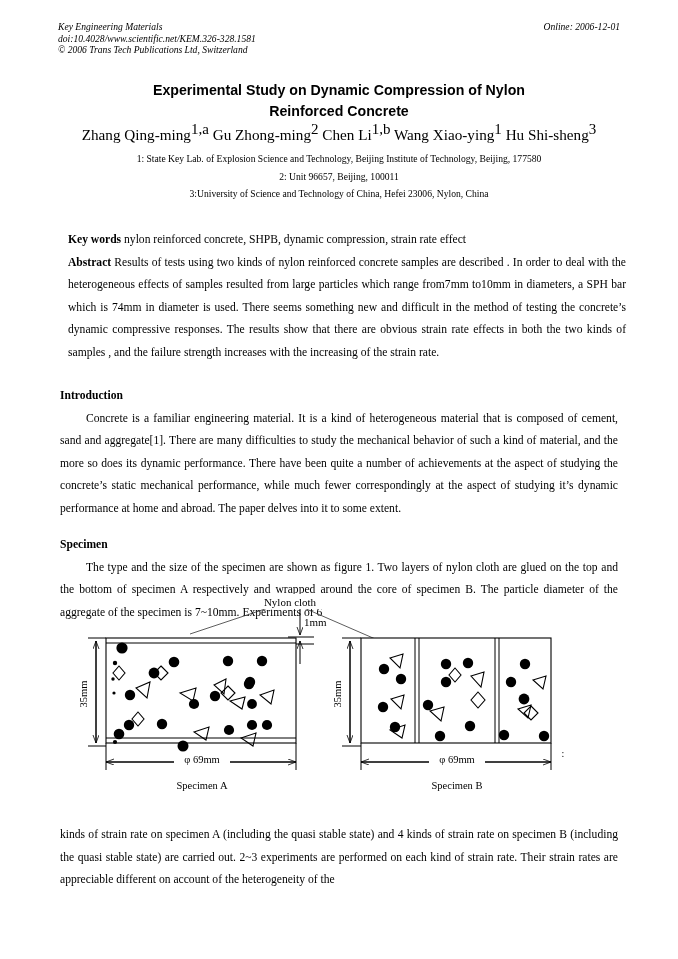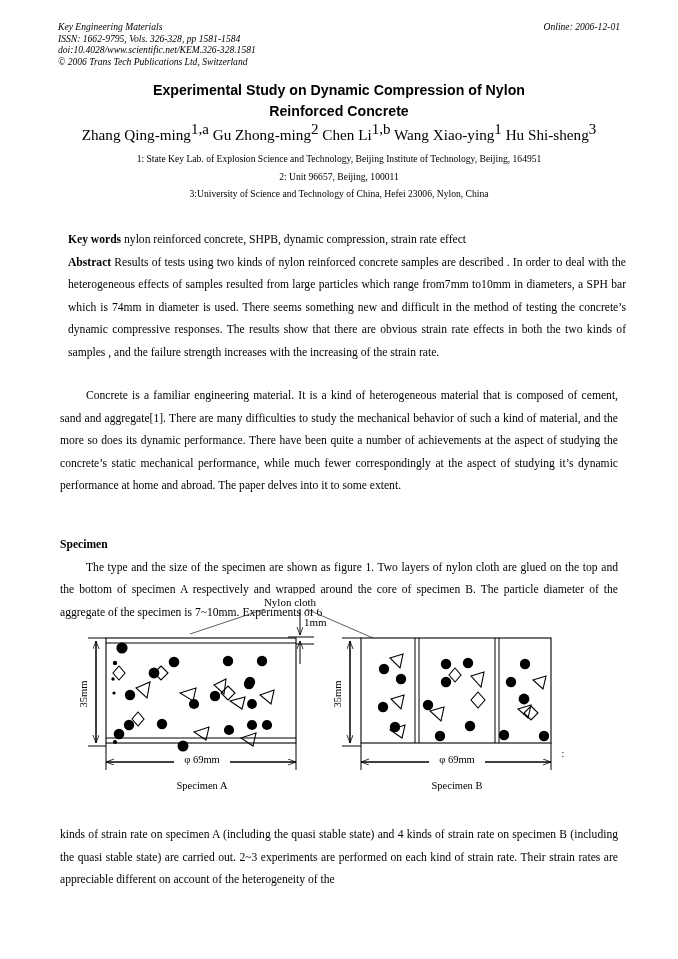--- a/index.html
+++ b/index.html
@@ -129,50 +129,50 @@
 </head>
 <body>
 
 <div class="page">
 
   <div class="journal-header">
     <div class="row">
       <span>Key Engineering Materials</span>
       <span class="online">Online: 2006-12-01</span>
     </div>
-    <div class="row">ISSN: 1662-9795, Vols. 326-328, pp 1581-1584</div>
     <div class="row">doi:10.4028/www.scientific.net/KEM.326-328.1581</div>
     <div class="row">© 2006 Trans Tech Publications Ltd, Switzerland</div>
   </div>
 
   <div class="title">
     <div>Experimental Study on Dynamic Compression of Nylon</div>
     <div>Reinforced Concrete</div>
   </div>
 
   <div class="authors">
     <span>Zhang Qing-ming</span><sup>1,a</sup>
     <span>Gu Zhong-ming</span><sup>2</sup>
     <span>Chen Li</span><sup>1,b</sup>
     <span>Wang Xiao-ying</span><sup>1</sup>
     <span>Hu Shi-sheng</span><sup>3</sup>
   </div>
 
   <div class="affils">
-    <div class="line">1: State Key Lab. of Explosion Science and Technology, Beijing Institute of Technology, Beijing, 164951</div>
+    <div class="line">1: State Key Lab. of Explosion Science and Technology, Beijing Institute of Technology, Beijing, 177580</div>
     <div class="line">2: Unit 96657, Beijing, 100011</div>
     <div class="line">3:University of Science and Technology of China, Hefei 23006, Nylon, China</div>
   </div>
 
   <div class="body-block" id="abstract-block">
     <p><span class="lead">Key words</span><span> nylon reinforced concrete, SHPB, dynamic compression, strain rate effect</span></p>
     <p><span class="lead">Abstract</span><span> Results of tests using two kinds of nylon reinforced concrete samples are described . In order to deal with the heterogeneous effects of samples resulted from large particles which range from7mm to10mm in diameters, a SPH bar which is 74mm in diameter is used. There seems something new and difficult in the method of testing the concrete’s dynamic compressive responses. The results show that there are obvious strain rate effects in both the two kinds of samples , and the failure strength increases with the increasing of the strain rate.</span></p>
   </div>
 
   <div class="body-block" id="intro-block">
+    <p class="section-head">Introduction</p>
     <p class="indent">Concrete is a familiar engineering material. It is a kind of heterogeneous material that is composed of cement, sand and aggregate[1]. There are many difficulties to study the mechanical behavior of such a kind of material, and the more so does its dynamic performance. There have been quite a number of achievements at the aspect of studying the concrete’s static mechanical performance, while much fewer correspondingly at the aspect of studying it’s dynamic performance at home and abroad. The paper delves into it to some extent.</p>
   </div>
 
   <div class="body-block" id="specimen-block">
     <p class="section-head">Specimen</p>
     <p class="indent">The type and the size of the specimen are shown as figure 1. Two layers of nylon cloth are glued on the top and the bottom of specimen A respectively and wrapped around the core of specimen B. The particle diameter of the aggregate of the specimen is 7~10mm. Experiments of 6</p>
   </div>
 
   <div class="figure">
     <svg width="520" height="215" viewBox="0 0 520 215">

